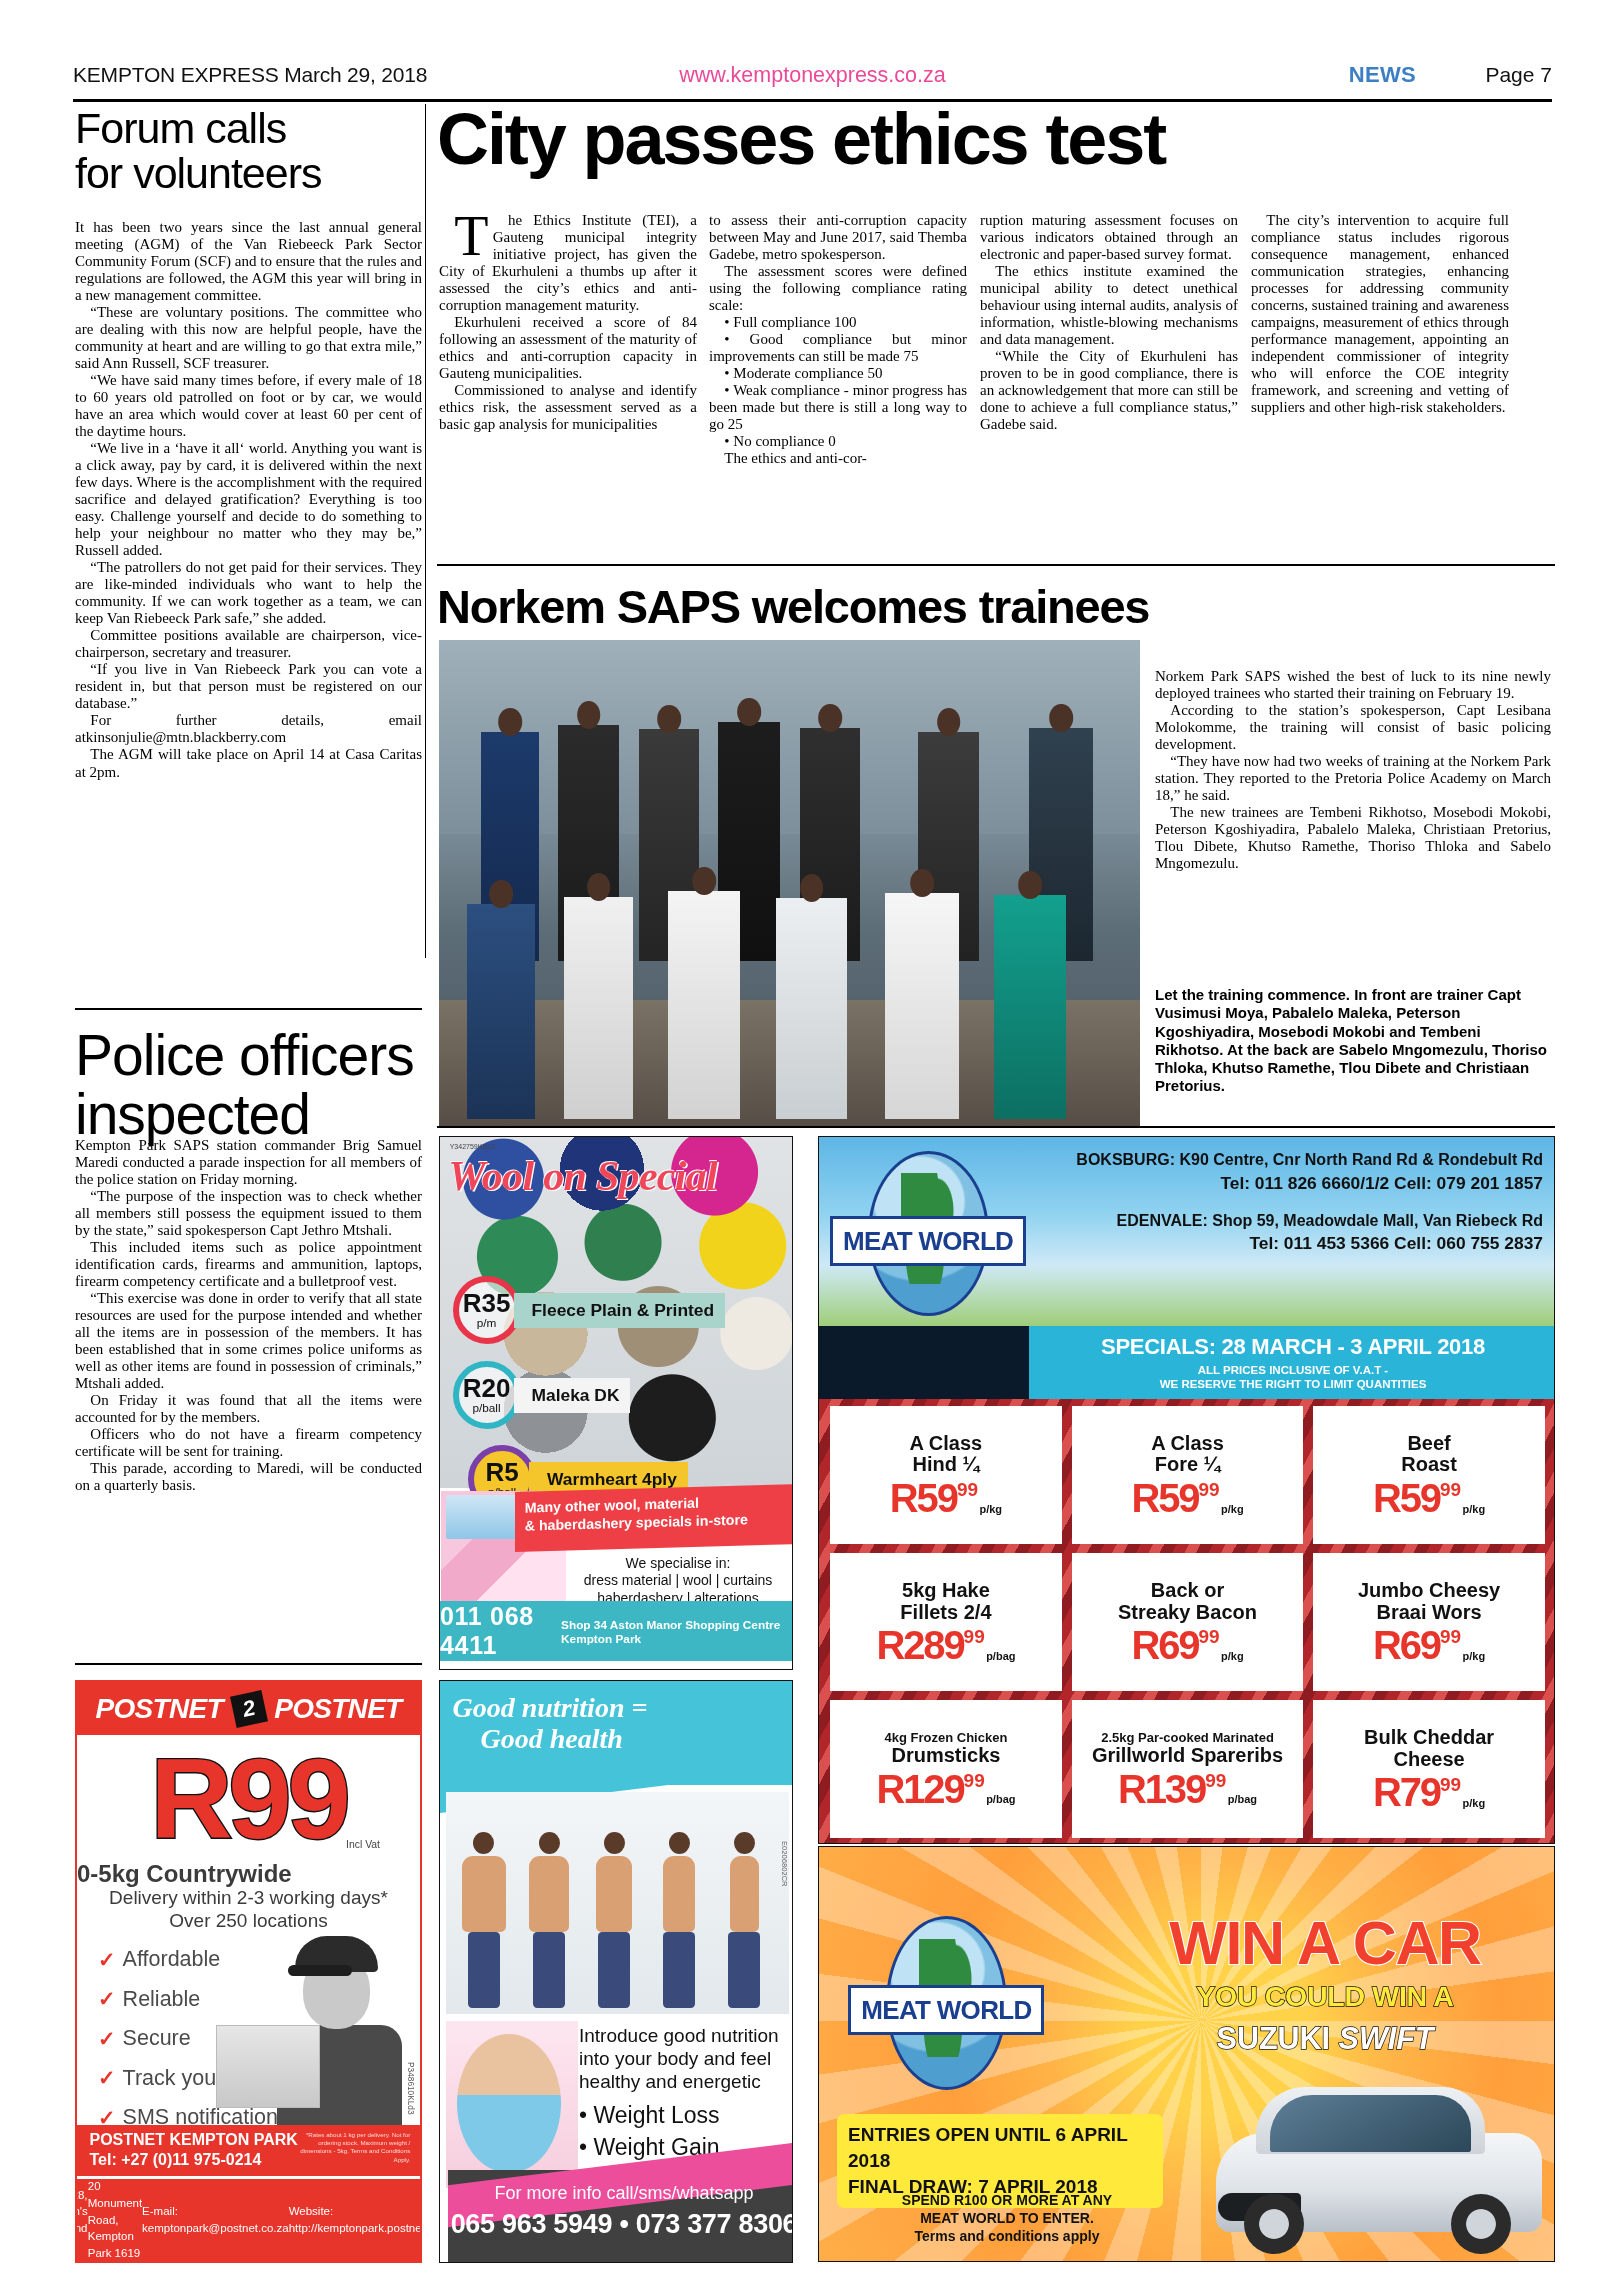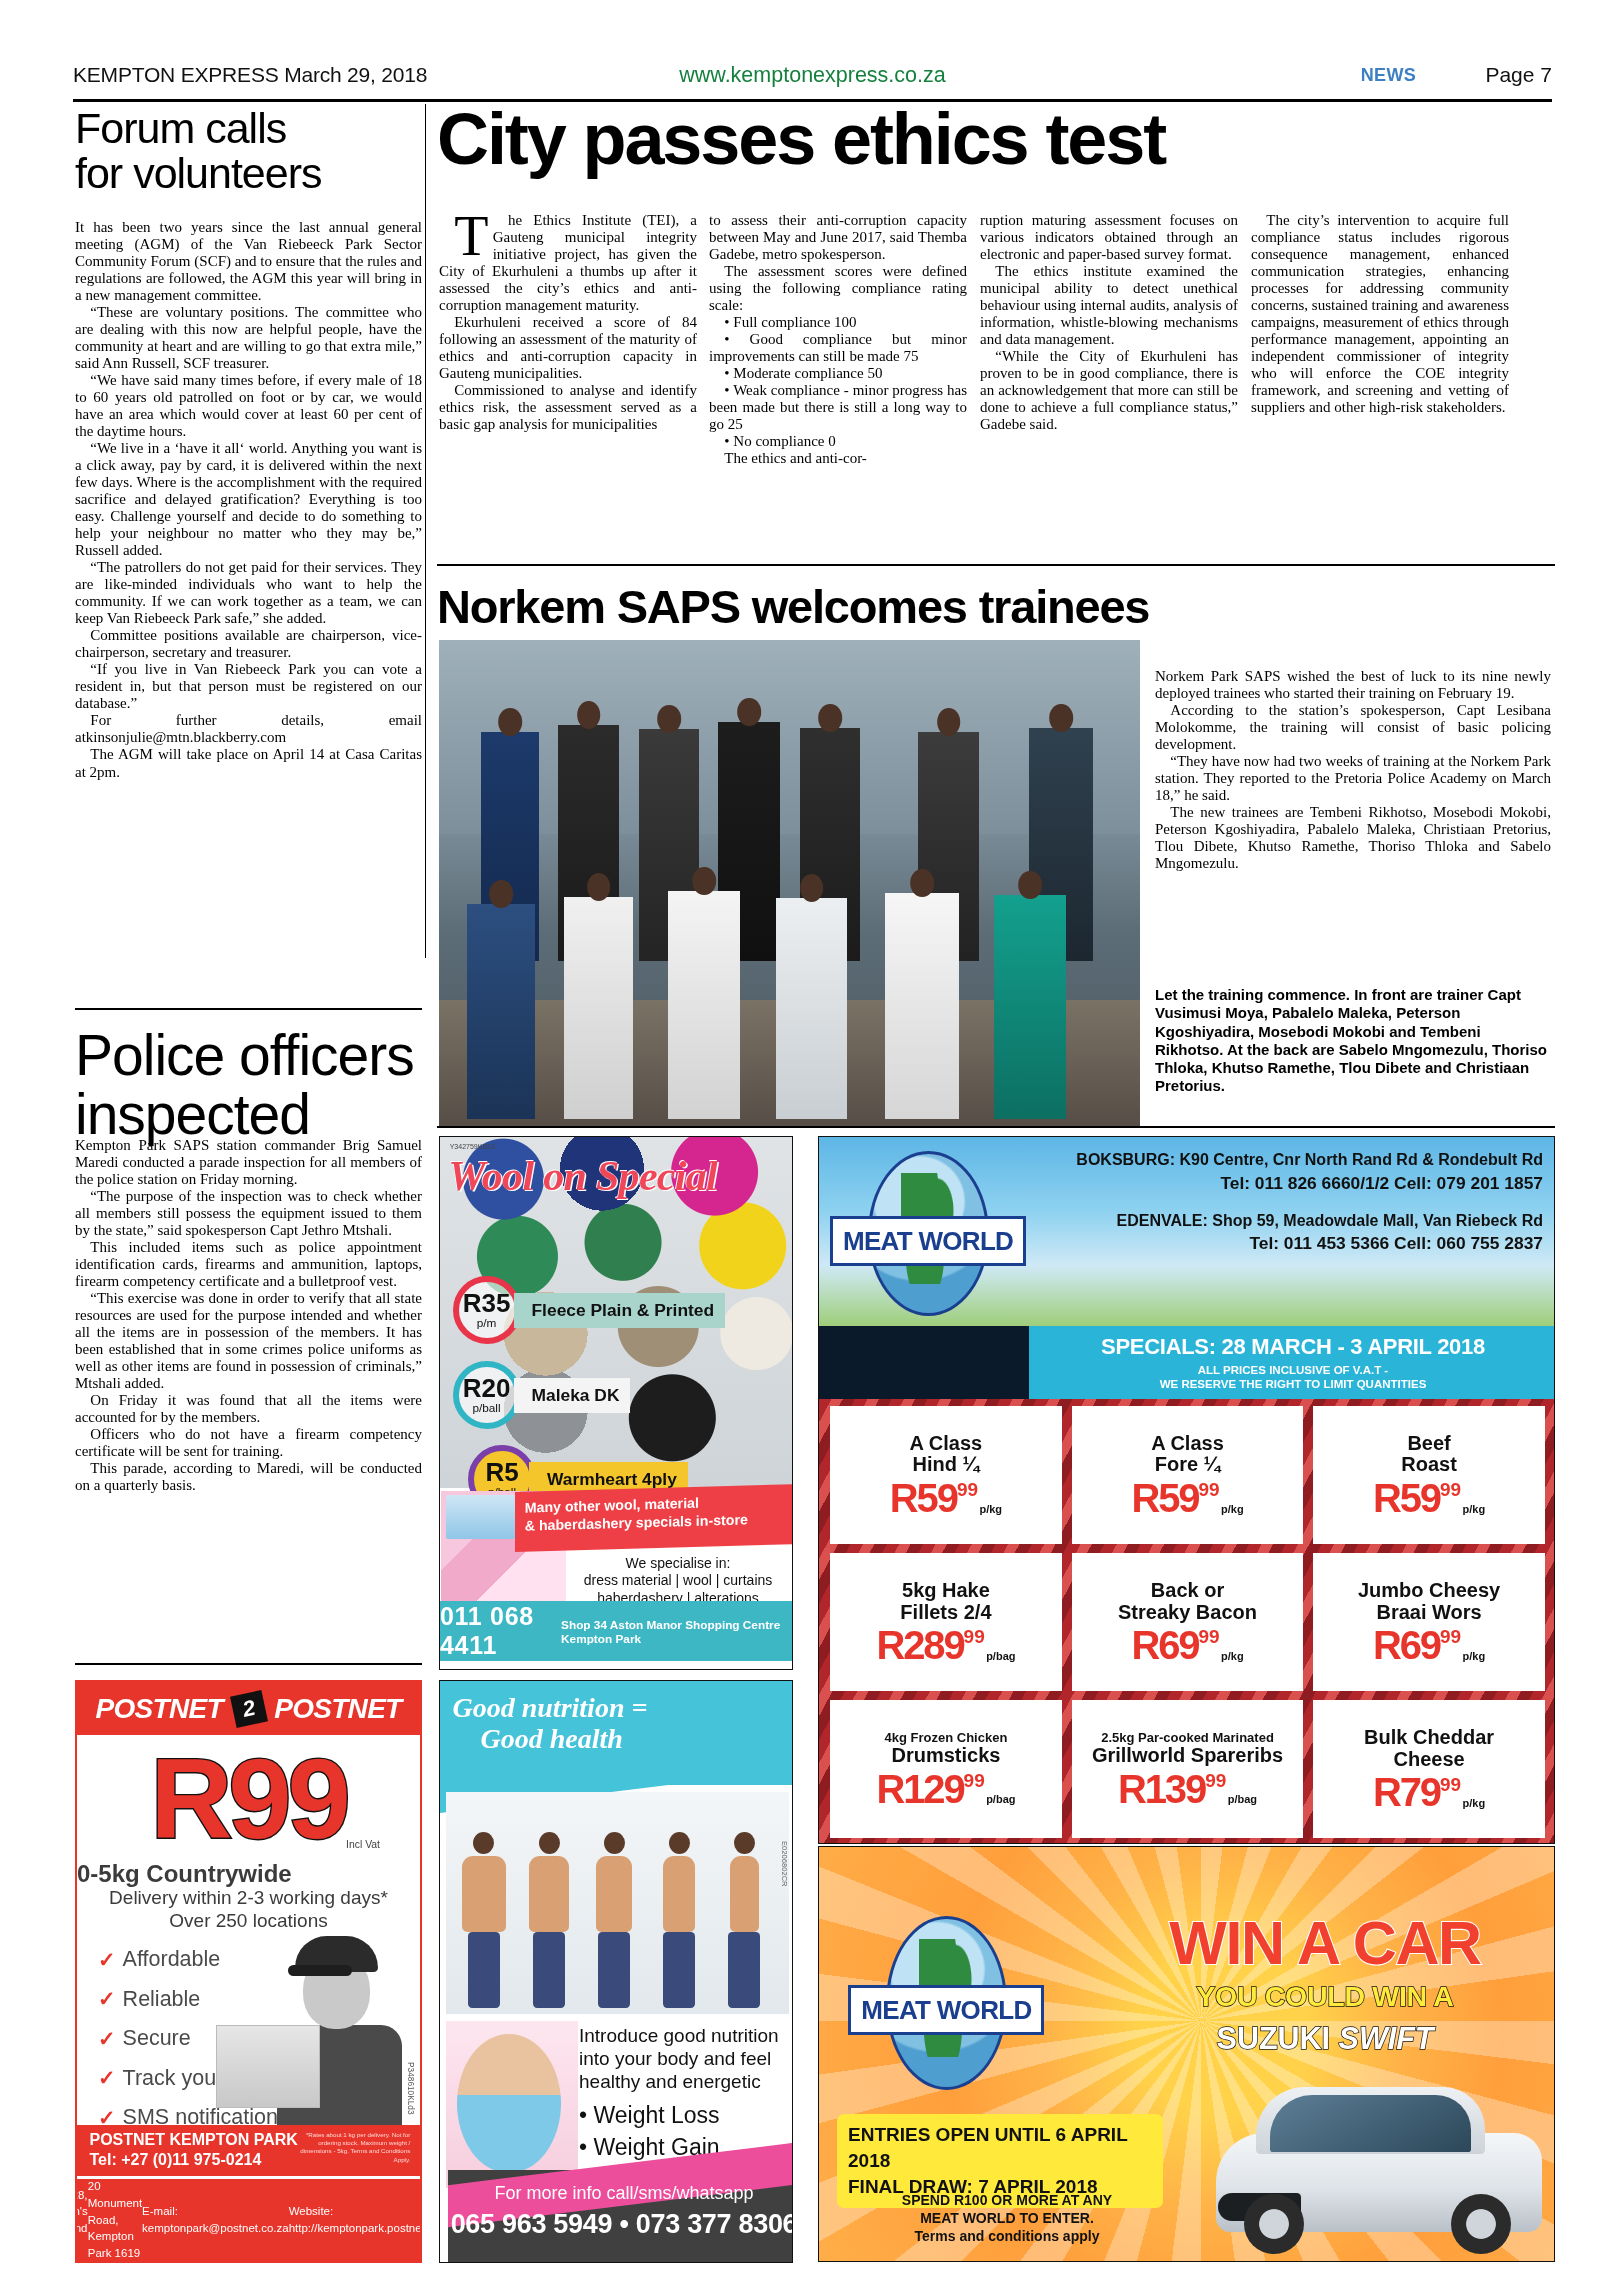--- a/index.html
+++ b/index.html
@@ -11,22 +11,22 @@
     overflow: hidden;
   }
   .page { position: absolute; left: 0; top: 0; width: 1624px; height: 2295px; }
 
   
   .masthead {
     position: absolute; left: 73px; top: 54px; width: 1479px; height: 42px;
     display: flex; align-items: center;
   }
   .mh-left { font-family: "Liberation Sans", sans-serif; font-size: 21px; color: #111; letter-spacing: -0.2px; }
-  .mh-center { position: absolute; left: 50%; transform: translateX(-50%); font-family: "Liberation Sans", sans-serif; font-size: 21.5px; color: #15803d; }
-  .mh-news { position: absolute; right: 136px; font-family: "Liberation Sans", sans-serif; font-weight: bold; font-size: 18px; color: #3d7fc4; letter-spacing: 0.3px; }
+  .mh-center { position: absolute; left: 50%; transform: translateX(-50%); font-family: "Liberation Sans", sans-serif; font-size: 21.5px; color: #ec4899; }
+  .mh-news { position: absolute; right: 136px; font-family: "Liberation Sans", sans-serif; font-weight: bold; font-size: 22px; color: #3d7fc4; letter-spacing: 0.3px; }
   .mh-page { position: absolute; right: 0; font-family: "Liberation Sans", sans-serif; font-size: 21px; color: #111; }
   .mh-rule { position: absolute; left: 73px; top: 99px; width: 1479px; height: 2.8px; background: #000; }
 
   
   .vrule { position: absolute; width: 1.4px; background: #000; }
   .hrule { position: absolute; height: 1.4px; background: #000; }
 
   
   .hl-sans {
     font-family: "Liberation Sans", sans-serif;

